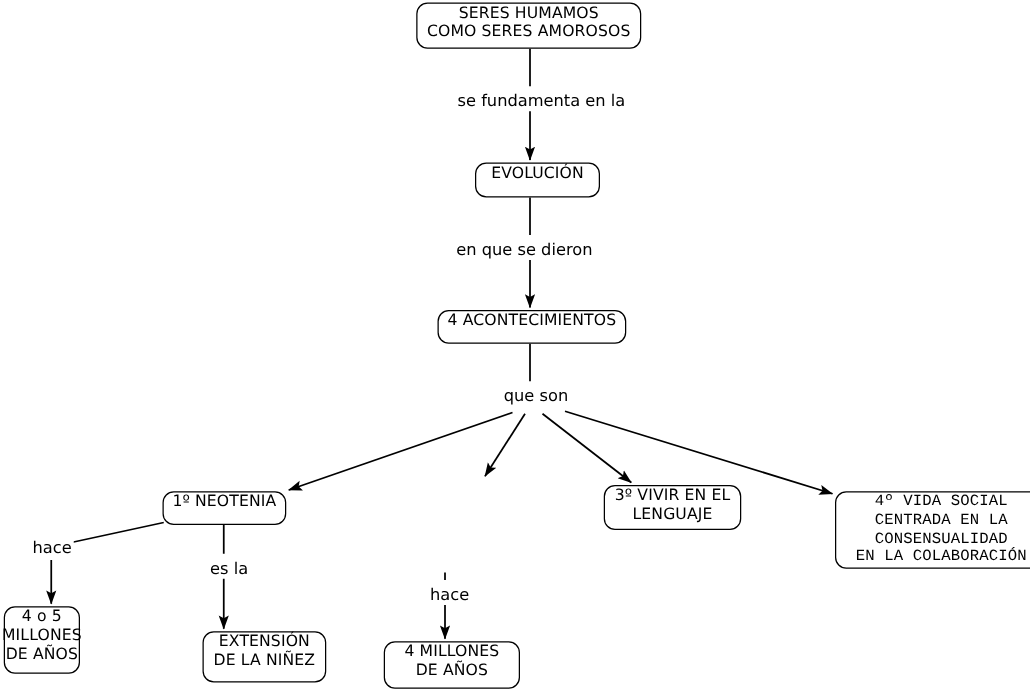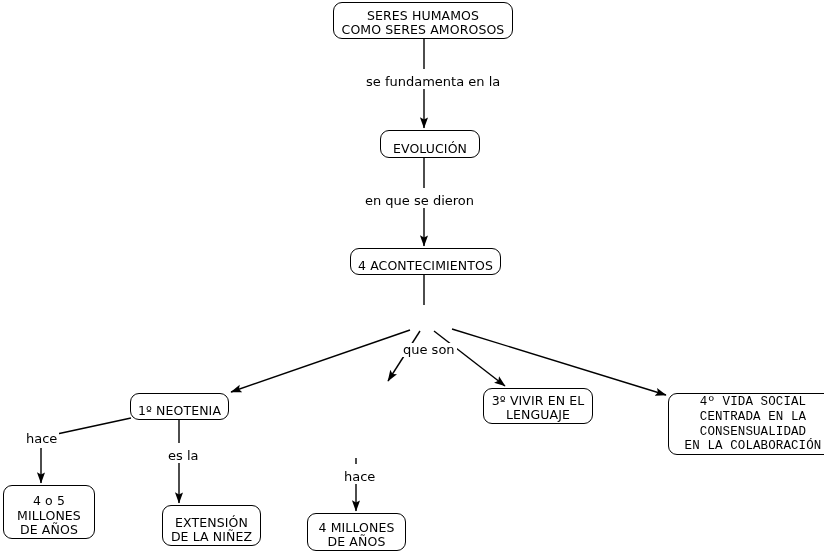--- a/index.html
+++ b/index.html
@@ -27,21 +27,21 @@
     height: 557px;
     pointer-events: none;
   }
   .node {
     position: absolute;
     box-sizing: border-box;
     background: #ffffff;
     border: 1.5px solid #000000;
     border-radius: 9px;
     display: flex;
-    align-items: flex-end;
+    align-items: flex-start;
     justify-content: center;
     text-align: center;
     line-height: 1.18;
     font-size: 12.5px;
     letter-spacing: 0.1px;
     white-space: pre-line;
     z-index: 2;
   }
   .edge-label {
     position: absolute;
@@ -112,41 +112,41 @@
 LENGUAJE</span>
   </div>
 
   <div class="node" style="left:668px; top:393px; width:170px; height:62px;font-family:Liberation Mono, monospace;">
     <span>4º VIDA SOCIAL
 CENTRADA EN LA
 CONSENSUALIDAD
 EN LA COLABORACIÓN</span>
   </div>
 
-  <div class="node" style="left:3px; top:485px; width:92px; height:54px;">
+  <div class="node" style="left:3px; top:485px; width:61px; height:54px;">
     <span>4 o 5
 MILLONES
 DE AÑOS</span>
   </div>
 
   <div class="node" style="left:130px; top:505px; width:99px; height:41px;margin-left:32px;">
     <span>EXTENSIÓN
 DE LA NIÑEZ</span>
   </div>
 
-  <div class="node" style="left:307px; top:513px; width:99px; height:38px;">
+  <div class="node" style="left:307px; top:513px; width:109px; height:38px;">
     <span>4 MILLONES
 DE AÑOS</span>
   </div>
 
   <div class="edge-label" style="left:364px; top:75px;">se fundamenta en la</div>
 
   <div class="edge-label" style="left:363px; top:194px;">en que se dieron</div>
 
-  <div class="edge-label" style="left:401px; top:311px;margin-top:32px;">que son</div>
+  <div class="edge-label" style="left:401px; top:311px;">que son</div>
 
   <div class="edge-label" style="left:24px; top:432px;">hace</div>
 
   <div class="edge-label" style="left:166px; top:449px;">es la</div>
 
   <div class="edge-label" style="left:342px; top:470px;">hace</div>
 
 </div>
 
 </body></html>

